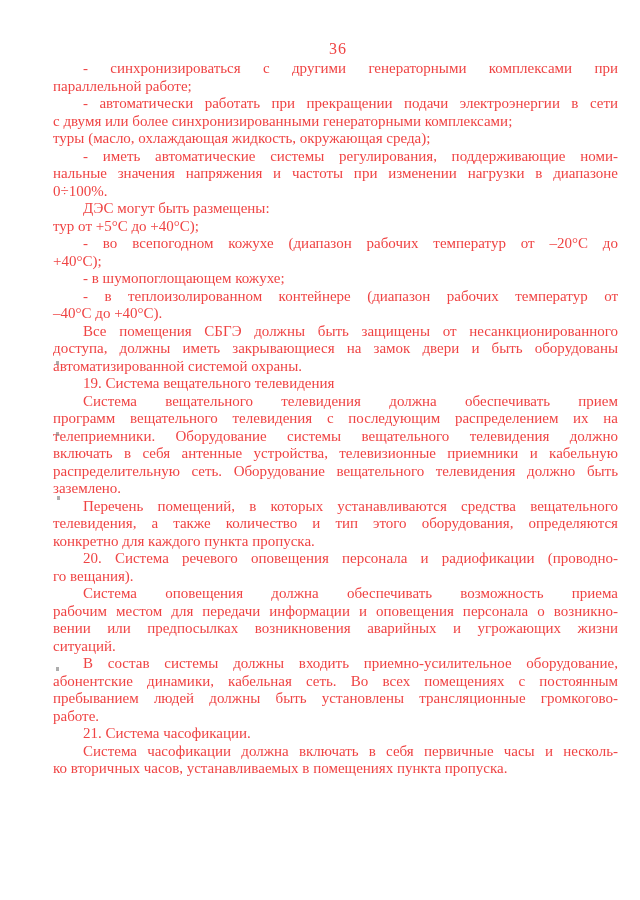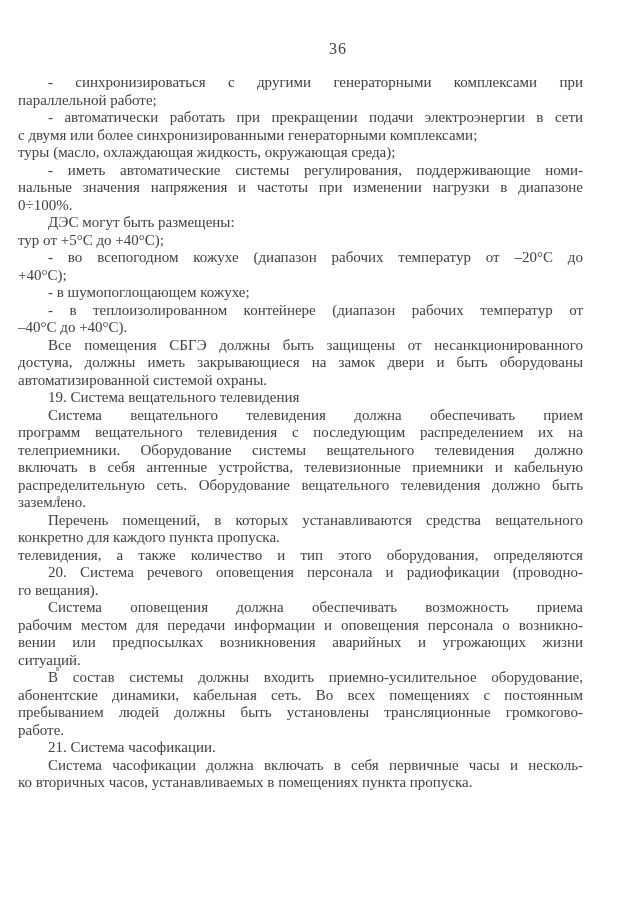--- a/index.html
+++ b/index.html
@@ -7,39 +7,38 @@
     padding: 0;
     background: #ffffff;
   }
   .page {
     position: relative;
     width: 640px;
     height: 900px;
     background: #ffffff;
     overflow: hidden;
     font-family: "Liberation Serif", "DejaVu Serif", serif;
-    color: #404040;
+    color: #ef4444;
   }
   .page-number {
     position: absolute;
     top: 41px;
     left: 0;
     width: 640px;
     text-align: center;
     transform: translateX(18px);
     font-size: 16px;
     line-height: 16px;
     letter-spacing: 1px;
   }
   .body-text {
     position: absolute;
     top: 60px;
-    left: 18px;
+    left: 53px;
     width: 565px;
-    margin-top: 14px;
   }
   .line {
     font-size: 15px;
     line-height: 17.5px;
     height: 17.5px;
     text-align: justify;
     text-align-last: justify;
     white-space: normal;
     overflow: visible;
   }
@@ -83,22 +82,22 @@
       <div class="line">доступа, должны иметь закрывающиеся на замок двери и быть оборудованы</div>
       <div class="line last">автоматизированной системой охраны.</div>
       <div class="line indent last">19. Система вещательного телевидения</div>
       <div class="line indent">Система вещательного телевидения должна обеспечивать прием</div>
       <div class="line">программ вещательного телевидения с последующим распределением их на</div>
       <div class="line">телеприемники. Оборудование системы вещательного телевидения должно</div>
       <div class="line">включать в себя антенные устройства, телевизионные приемники и кабельную</div>
       <div class="line">распределительную сеть. Оборудование вещательного телевидения должно быть</div>
       <div class="line last">заземлено.</div>
       <div class="line indent">Перечень помещений, в которых устанавливаются средства вещательного</div>
+      <div class="line">телевидения, а также количество и тип этого оборудования, определяются</div>
       <div class="line last">конкретно для каждого пункта пропуска.</div>
-      <div class="line">телевидения, а также количество и тип этого оборудования, определяются</div>
       <div class="line indent">20. Система речевого оповещения персонала и радиофикации (проводно-</div>
       <div class="line last">го вещания).</div>
       <div class="line indent">Система оповещения должна обеспечивать возможность приема</div>
       <div class="line">рабочим местом для передачи информации и оповещения персонала о возникно-</div>
       <div class="line">вении или предпосылках возникновения аварийных и угрожающих жизни</div>
       <div class="line last">ситуаций.</div>
       <div class="line indent">В состав системы должны входить приемно-усилительное оборудование,</div>
       <div class="line">абонентские динамики, кабельная сеть. Во всех помещениях с постоянным</div>
       <div class="line">пребыванием людей должны быть установлены трансляционные громкогово-</div>
       <div class="line last">работе.</div>

